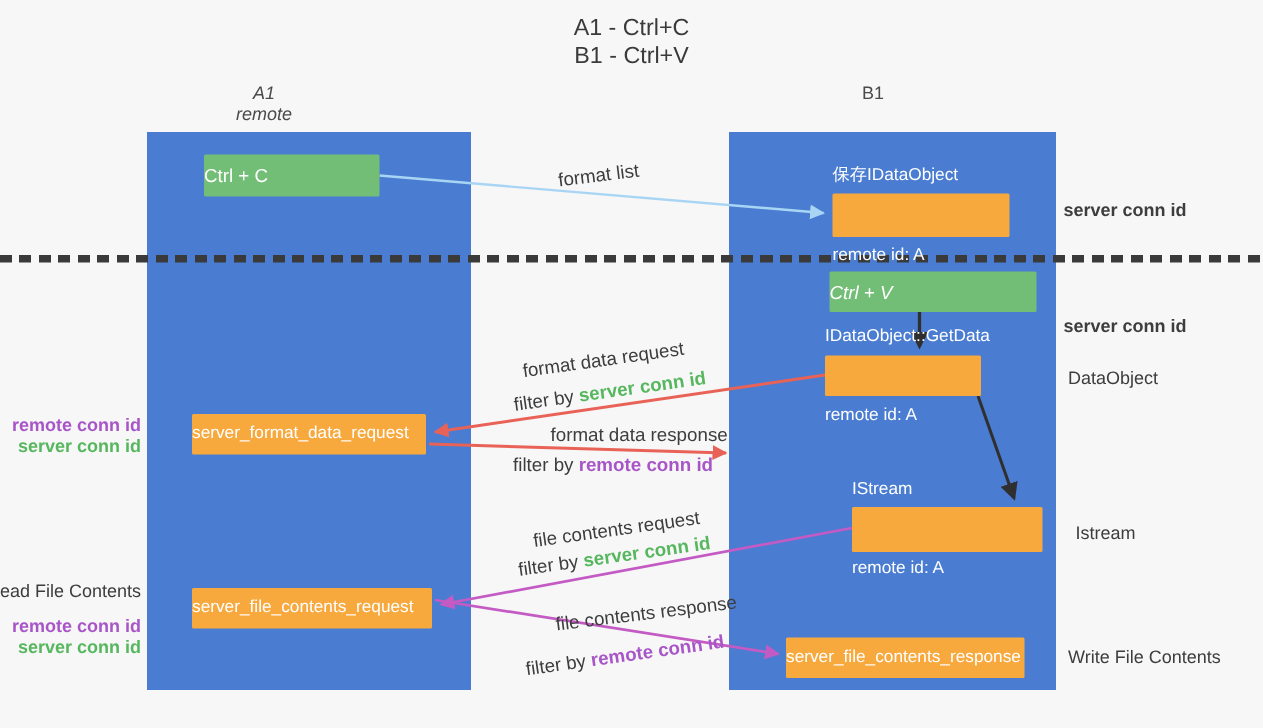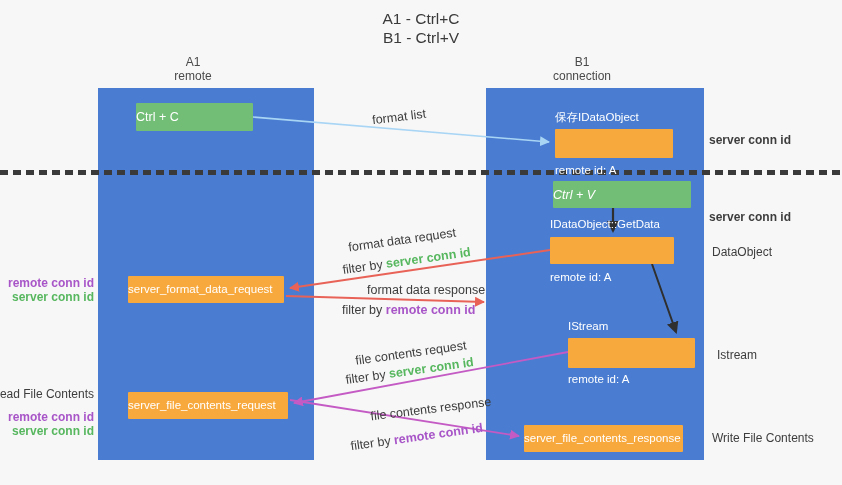--- a/index.html
+++ b/index.html
@@ -2,21 +2,21 @@
 <html><head>
 <meta charset="utf-8">
 <style>
   html,body{margin:0;padding:0;background:#f7f7f7;font-family:"Liberation Sans","DejaVu Sans",sans-serif;}
   .canvas{position:relative;width:842px;height:485px;background:#f7f7f7;overflow:hidden;border-radius:11px;}
 
   .title-block{position:absolute;left:0;top:9px;width:842px;text-align:center;
     font-size:15.5px;line-height:19px;color:#3a3a3a;z-index:4;}
 
   .col-header{position:absolute;text-align:center;font-size:12px;line-height:14px;color:#4a4a4a;z-index:4;}
-  .col-header.a{left:133px;top:55px;width:120px;}
+  .col-header.a{left:116px;top:55px;width:120px;font-style:italic;}
   .col-header.b{left:522px;top:55px;width:120px;}
 
   .lifeline{position:absolute;top:88px;height:372px;background:#4a7dd1;z-index:0;}
   .lifeline.a{left:98px;width:216px;}
   .lifeline.b{left:486px;width:218px;}
 
   .dashed-sep{position:absolute;left:0;top:170px;width:842px;height:5px;z-index:1;
     background:repeating-linear-gradient(to right,#3a3a3a 0 8px,transparent 8px 13px);}
 
   svg.arrows{position:absolute;left:0;top:0;z-index:2;}
@@ -48,21 +48,20 @@
     <div>A1 - Ctrl+C</div>
     <div>B1 - Ctrl+V</div>
   </div>
 
   <div class="col-header a">
     <div>A1</div>
     <div>remote</div>
   </div>
   <div class="col-header b">
     <div>B1</div>
-    <div>connection</div>
   </div>
 
   <div class="lifeline a"></div>
   <div class="lifeline b"></div>
 
   <div class="dashed-sep"></div>
 
   <svg class="arrows" width="842" height="485">
     <defs>
       <marker id="mBlue" markerUnits="userSpaceOnUse" markerWidth="11" markerHeight="10" refX="9" refY="5" orient="auto">
@@ -93,21 +92,21 @@
 
   <div class="box orange" style="left:555px;top:129px;width:118px;height:29px;">
     <span class="l1">保存IDataObject</span>
     <span class="l2">remote id: A</span>
   </div>
 
   <div class="box green key" style="left:553px;top:181px;width:138px;height:27px;font-style:italic;">
     <span>Ctrl + V</span>
   </div>
 
-  <div class="box orange" style="left:550px;top:237px;width:124px;height:27px;">
+  <div class="box orange" style="left:550px;top:237px;width:104px;height:27px;">
     <span class="l1">IDataObject::GetData</span>
     <span class="l2">remote id: A</span>
   </div>
 
   <div class="box orange" style="left:568px;top:338px;width:127px;height:30px;">
     <span class="l1">IStream</span>
     <span class="l2">remote id: A</span>
   </div>
 
   <div class="box orange" style="left:128px;top:276px;width:156px;height:27px;">

